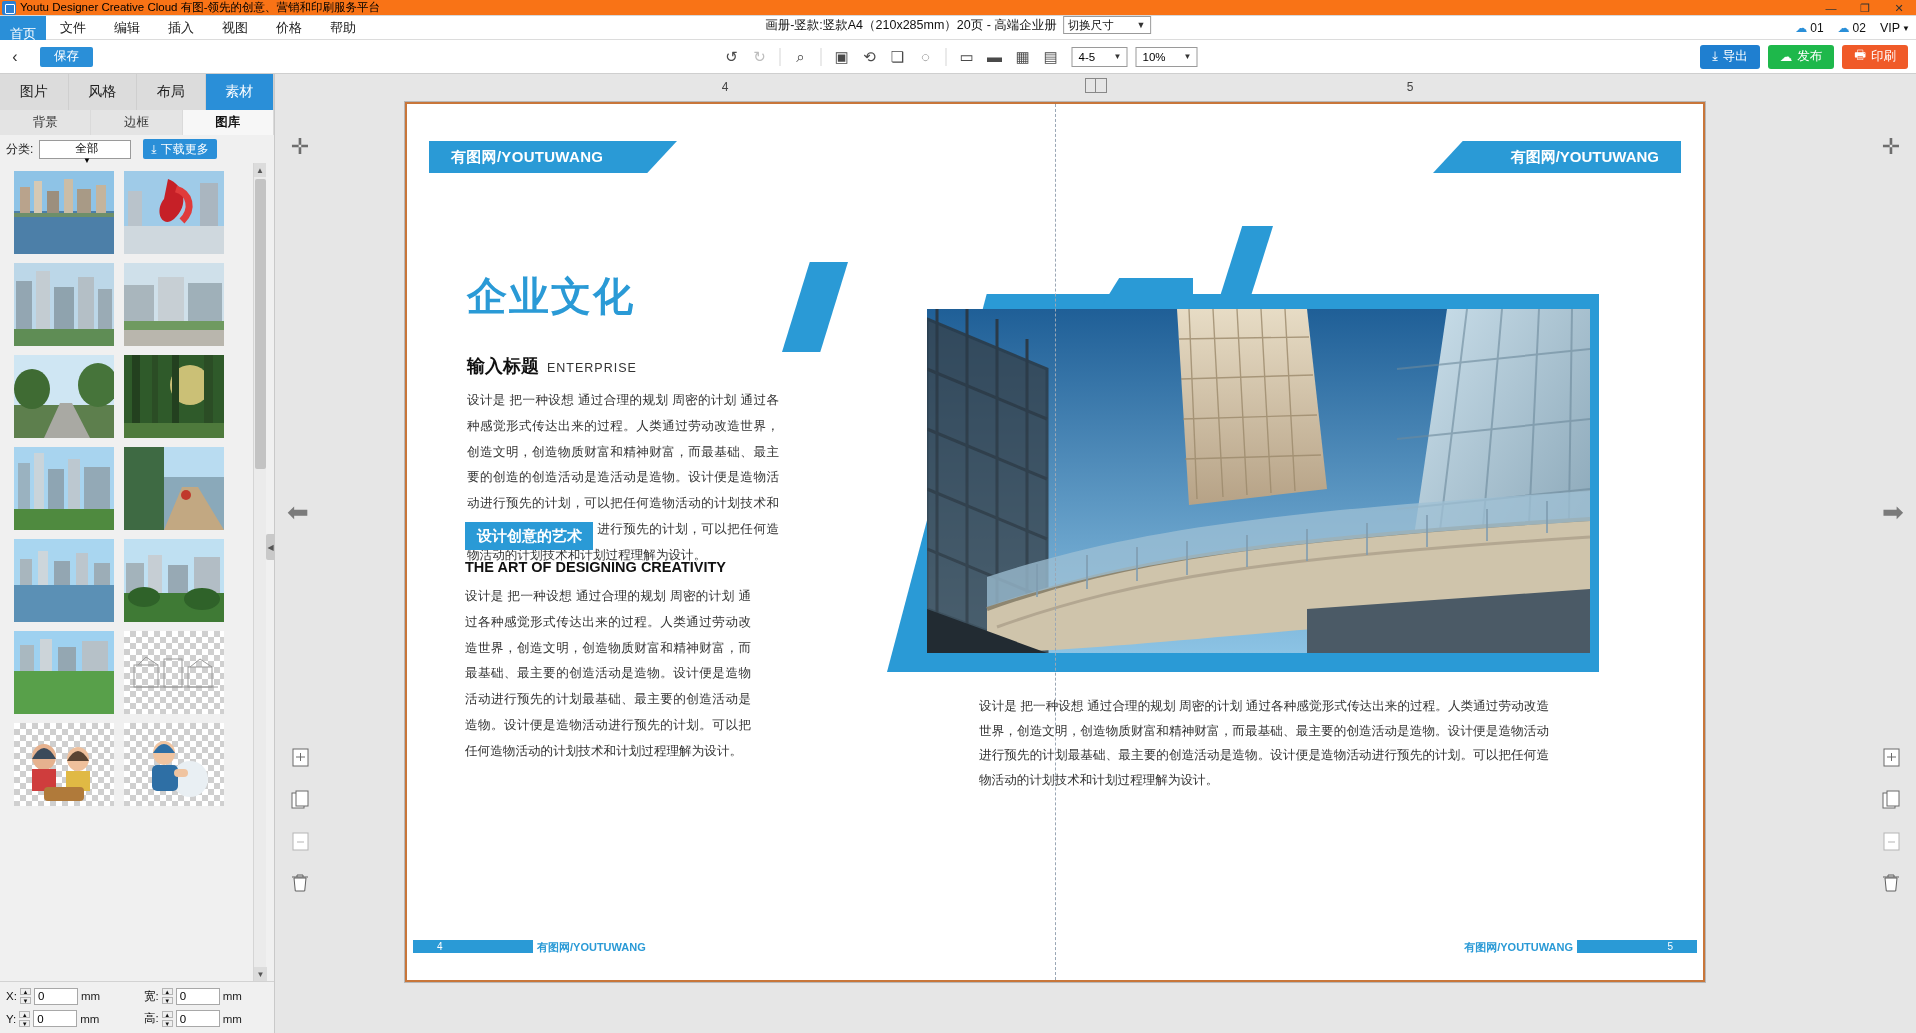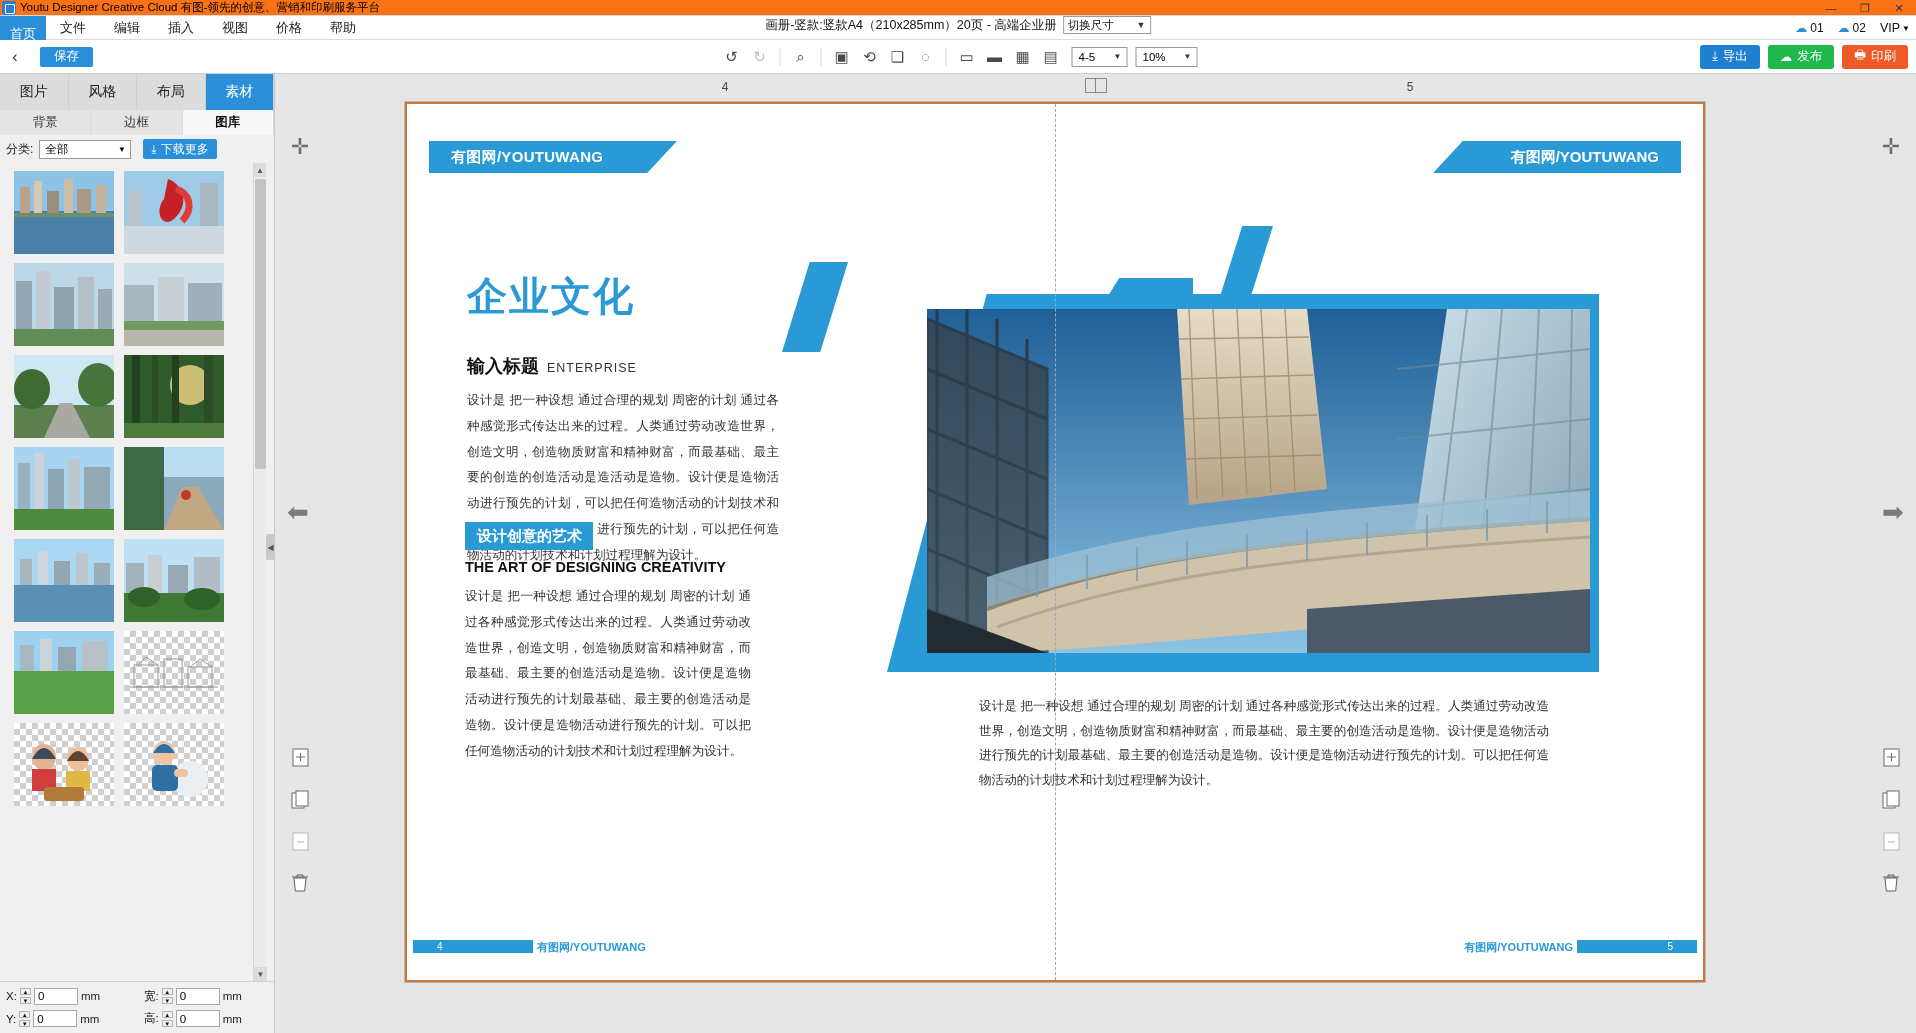--- a/index.html
+++ b/index.html
@@ -117,21 +117,21 @@
   #sub-tabs { display:flex; height:25px; background:#eee; }
   #sub-tabs .st {
     flex:1; display:flex; align-items:center; justify-content:center;
     font-size:12.5px; color:#333; border-right:1px solid #dadada; background:#e4e4e4;
   }
   #sub-tabs .st.active { background:#f7f7f7; color:#111; font-weight:bold; }
   #filter-row { height:28px; display:flex; align-items:center; padding:0 6px; gap:6px;}
   #filter-row .lbl { font-size:12px; color:#222;}
   #filter-row .sel {
     width:92px; height:19px; border:1px solid #9a9a9a; background:#fff; font-size:11.5px;
-    display:flex; align-items:center; justify-content:space-between; padding:0 2px 0 5px;
+    display:flex; align-items:center; justify-content:space-between; padding:0 2px 0 5px;flex-direction:column;
   }
   #filter-row .sel .arrow{font-size:8px;width:13px;text-align:center;}
   #dl-more {
     height:20px; background:#2a8fd8; color:#fff; font-size:12px; border-radius:2px;
     display:flex; align-items:center; gap:4px; padding:0 8px; margin-left:6px;
   }
   #thumb-area { flex:1; position:relative; overflow:hidden; }
   #thumb-grid {
     display:grid; grid-template-columns:repeat(2, 100px); gap:9px 10px;
     padding:8px 0 8px 14px;

